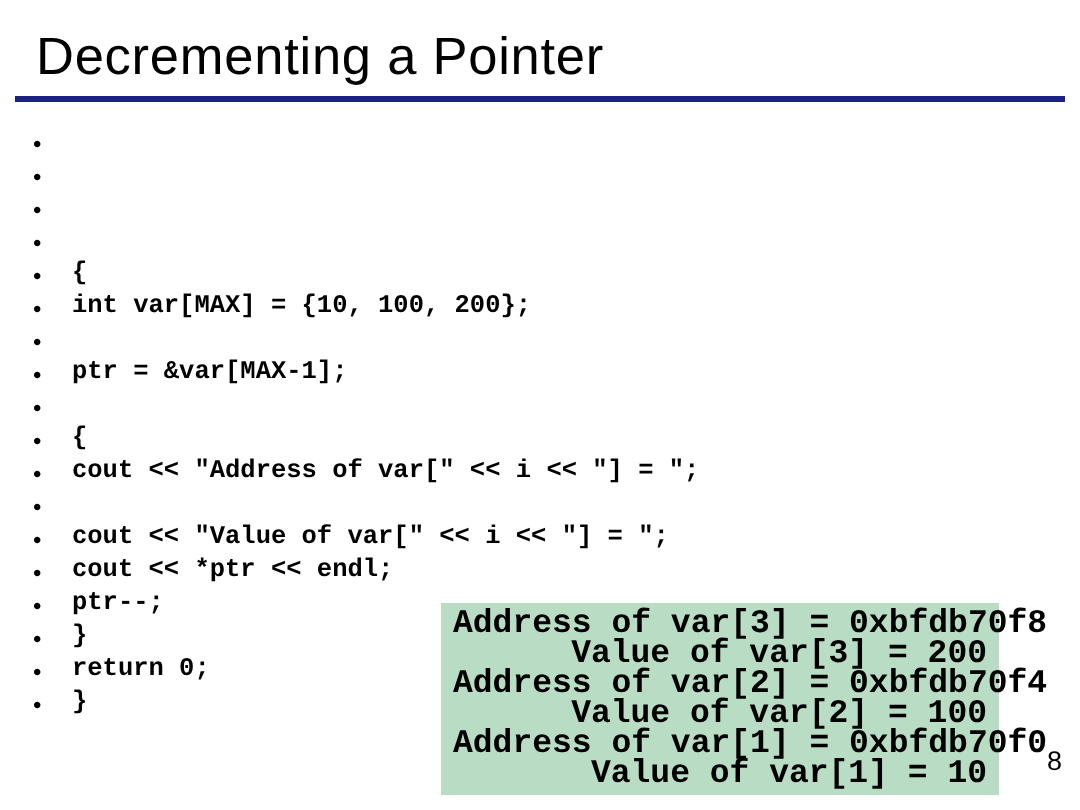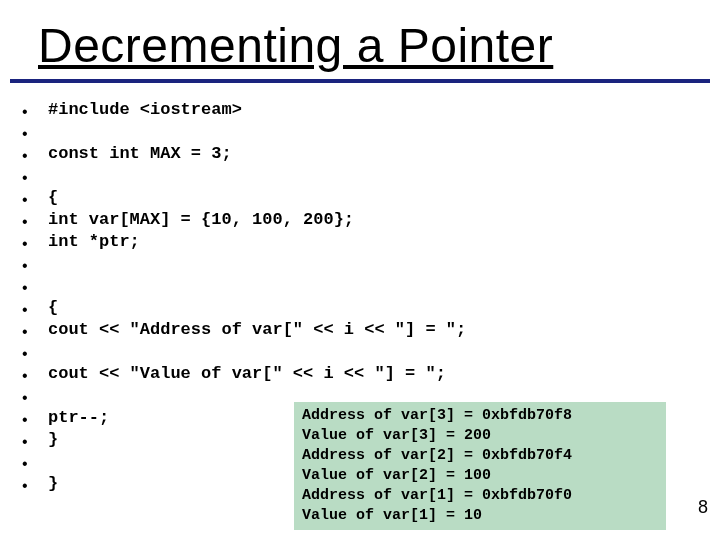--- a/index.html
+++ b/index.html
@@ -4,25 +4,24 @@
 <style>
   html,body{margin:0;padding:0}
   body{
     width:720px;height:540px;
     background:#fff;
     font-family:"Comic Sans MS","Comic Sans",cursive,sans-serif;
     position:relative;
     overflow:hidden;
   }
   .title{
-    font-size:48px;
+    font-size:35px;
     color:#000;
-    padding:18px 0 4px 38px;
+    padding:18px 0 4px 24px;
     letter-spacing:0.5px;
-    text-decoration:underline;
   }
   .hr{
     height:4px;
     background:#1a237e;
     margin:2px 10px 0 10px;
   }
   .content{
     position:relative;
     padding:16px 0 0 22px;
   }
@@ -49,69 +48,68 @@
   }
   .outbox{
     position:absolute;
     left:294px;
     top:402px;
     width:356px;
     background:#b9dcc4;
     padding:4px 8px 4px 8px;
     font-family:"Courier New",Courier,monospace;
     font-weight:bold;
-    font-size:15px;
+    font-size:22px;
     line-height:20px;
     color:#000;
     white-space:pre;
+    text-align:right;
   }
   .pagenum{
     position:absolute;
     right:12px;
     bottom:22px;
     font-family:Arial,Helvetica,sans-serif;
     font-size:18px;
     color:#000;
   }
 </style>
 </head>
 <body>
 
 <div class="title">Decrementing a Pointer</div>
 <div class="hr"></div>
 
 <div class="content">
   <div class="line">
       <span class="bullet">•</span>
-      <span class="code">#include &lt;iostream&gt;</span>
     </div>
   <div class="line">
       <span class="bullet">•</span>
     </div>
   <div class="line">
       <span class="bullet">•</span>
-      <span class="code">const int MAX = 3;</span>
     </div>
   <div class="line">
       <span class="bullet">•</span>
     </div>
   <div class="line">
       <span class="bullet">•</span>
       <span class="code">{</span>
     </div>
   <div class="line">
       <span class="bullet">•</span>
       <span class="code">int var[MAX] = {10, 100, 200};</span>
     </div>
   <div class="line">
       <span class="bullet">•</span>
-      <span class="code">int *ptr;</span>
     </div>
   <div class="line">
       <span class="bullet">•</span>
+      <span class="code">ptr = &amp;var[MAX-1];</span>
     </div>
   <div class="line">
       <span class="bullet">•</span>
     </div>
   <div class="line">
       <span class="bullet">•</span>
       <span class="code">{</span>
     </div>
   <div class="line">
       <span class="bullet">•</span>
@@ -119,31 +117,33 @@
     </div>
   <div class="line">
       <span class="bullet">•</span>
     </div>
   <div class="line">
       <span class="bullet">•</span>
       <span class="code">cout &lt;&lt; "Value of var[" &lt;&lt; i &lt;&lt; "] = ";</span>
     </div>
   <div class="line">
       <span class="bullet">•</span>
+      <span class="code">cout &lt;&lt; *ptr &lt;&lt; endl;</span>
     </div>
   <div class="line">
       <span class="bullet">•</span>
       <span class="code">ptr--;</span>
     </div>
   <div class="line">
       <span class="bullet">•</span>
       <span class="code">}</span>
     </div>
   <div class="line">
       <span class="bullet">•</span>
+      <span class="code">return 0;</span>
     </div>
   <div class="line">
       <span class="bullet">•</span>
       <span class="code">}</span>
     </div>
 </div>
 
 <div class="outbox"><span>Address of var[3] = 0xbfdb70f8</span>
 <span>Value of var[3] = 200</span>
 <span>Address of var[2] = 0xbfdb70f4</span>

